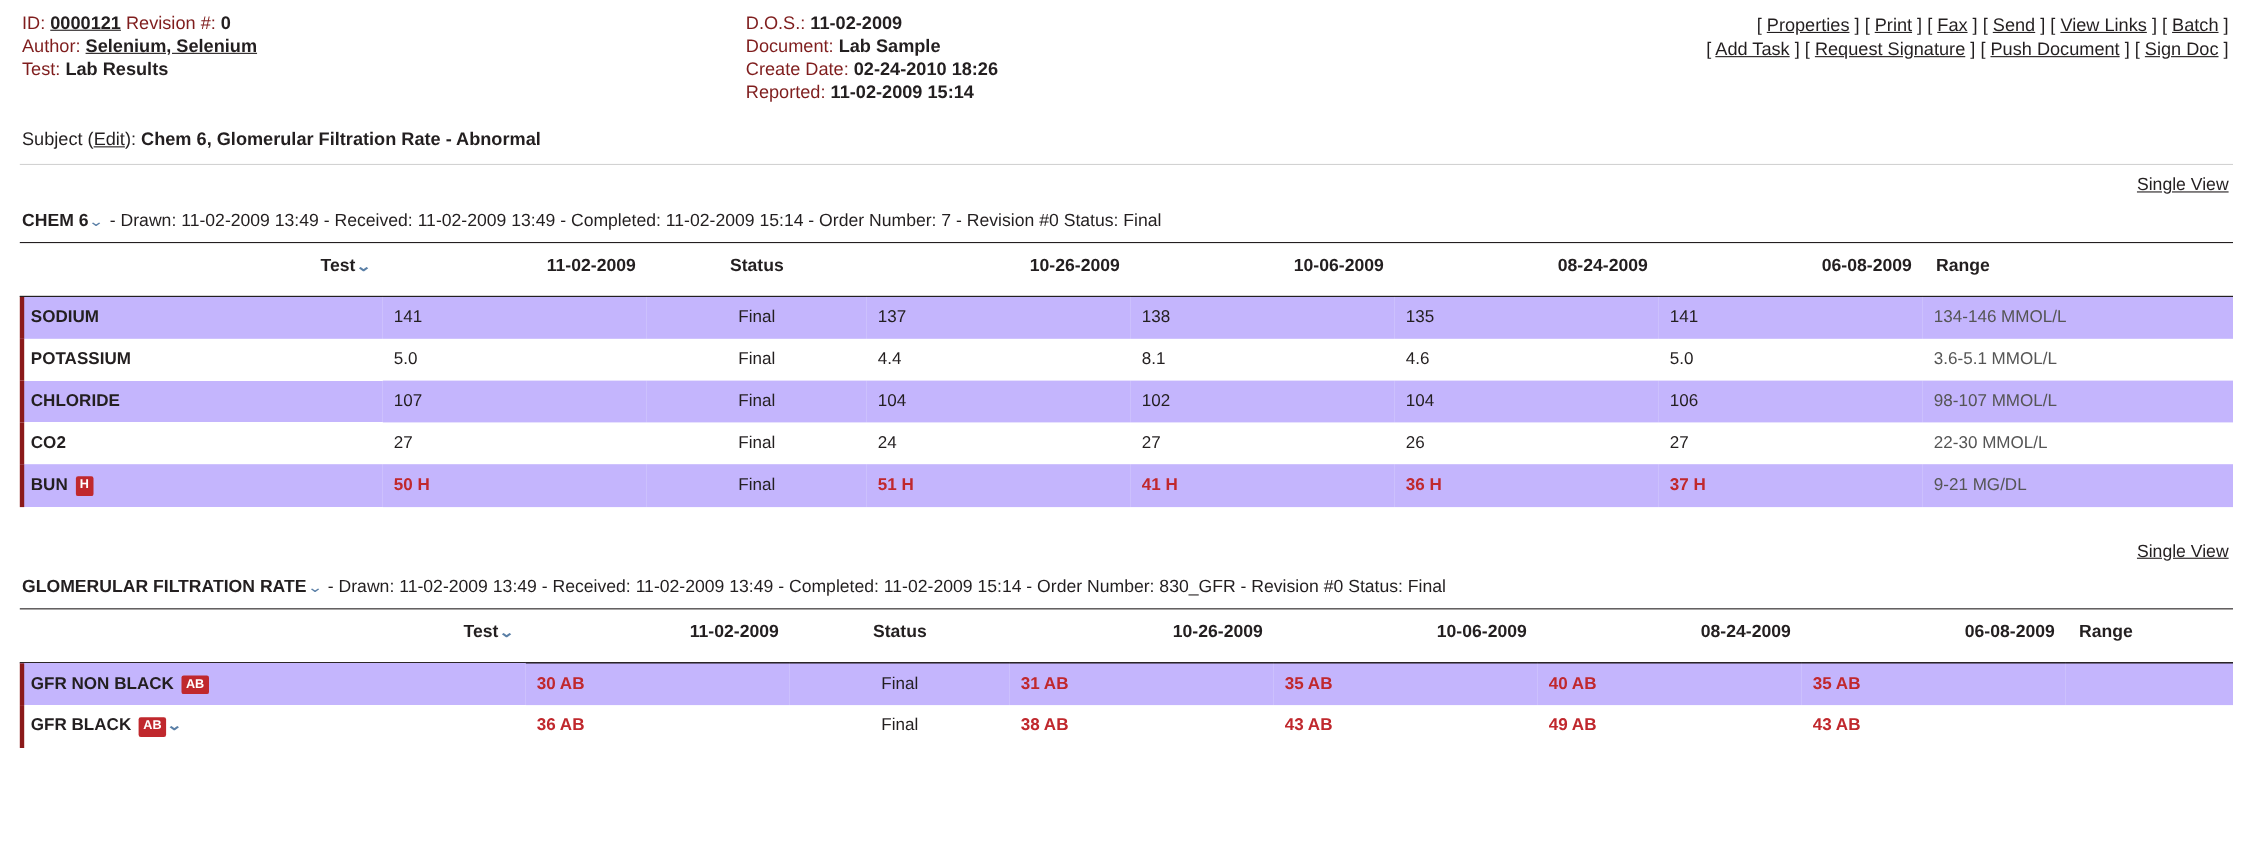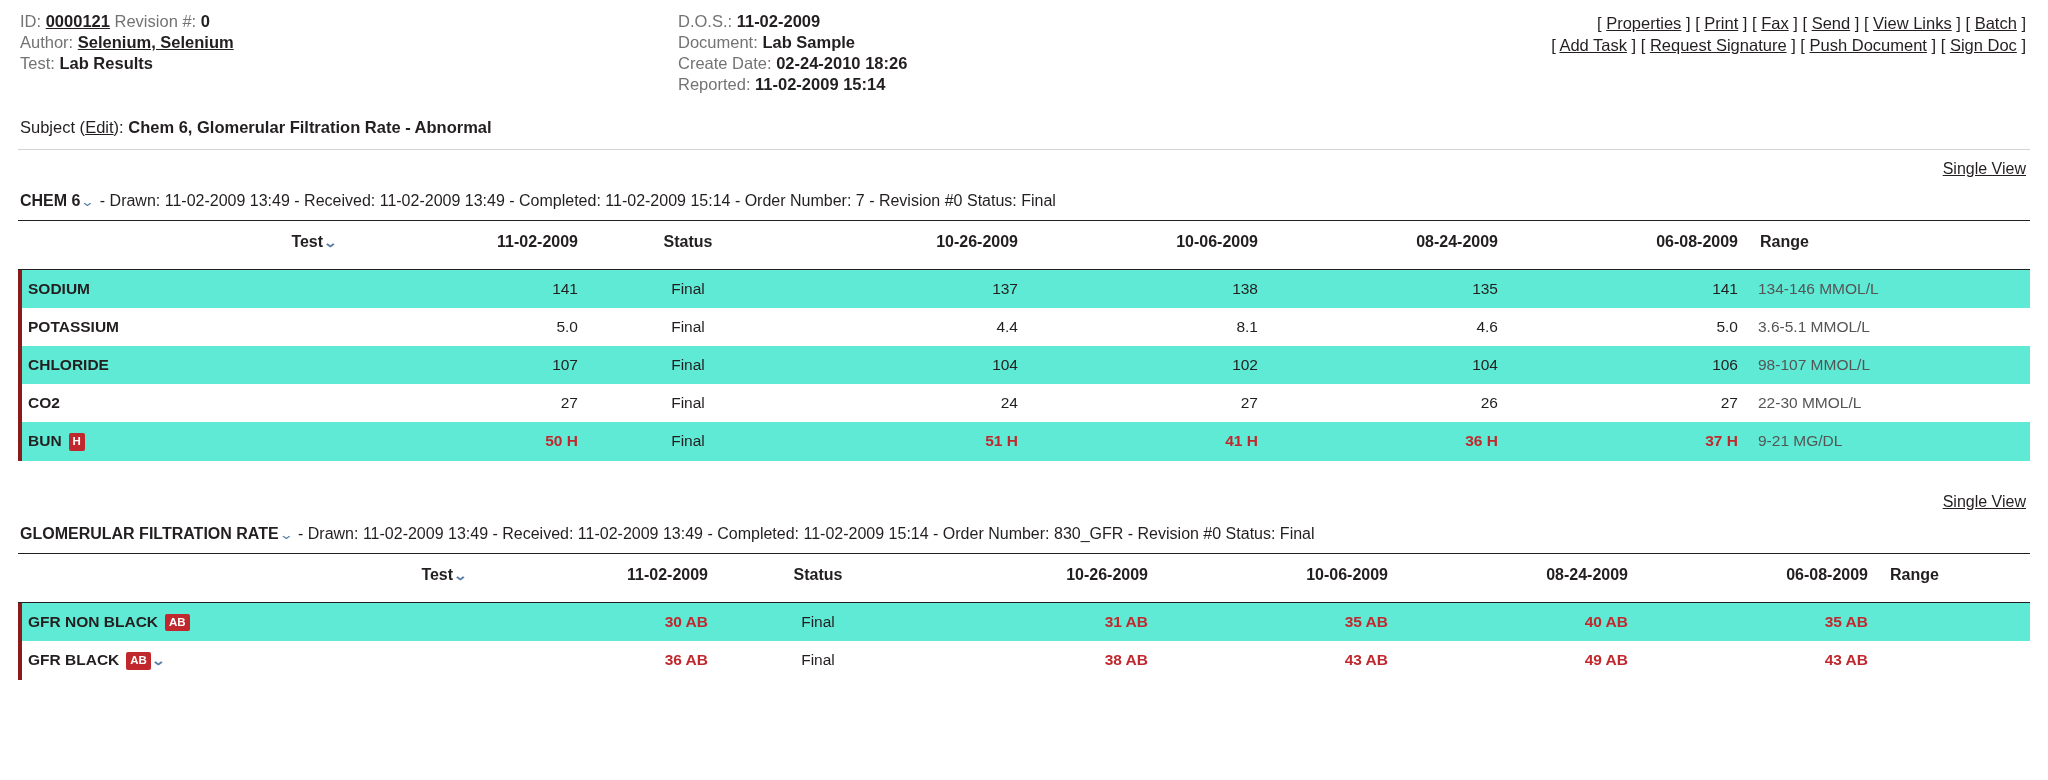--- a/index.html
+++ b/index.html
@@ -28,21 +28,21 @@
   .meta-col-left { width: 660px; flex: 0 0 660px; padding-left: 2px; }
   .meta-col-mid  { width: 500px; flex: 0 0 500px; }
   .meta-col-right { flex: 1 1 auto; text-align: right; padding-right: 4px; }
 
   .meta-line {
     font-size: 16.5px;
     line-height: 19px;
     margin-bottom: 2px;
     white-space: nowrap;
   }
-  .meta-label { color: #737373; }
+  .meta-label { color: #7f1d1d; }
   .meta-val { font-weight: bold; color: #231f20; }
   .meta-val-link {
     font-weight: bold;
     color: #231f20;
     text-decoration: underline;
   }
 
   .action-line {
     font-size: 16.5px;
     line-height: 22px;
@@ -111,36 +111,36 @@
   }
   table.results th.th-test { text-align: right; }
   table.results th.th-status { text-align: center; }
   table.results th.th-range { text-align: left; padding-left: 12px; }
 
   table.results td {
     font-size: 15.5px;
     padding: 10px 10px;
     white-space: nowrap;
   }
-  table.results tr.row-alt td { background: #5eead4; }
+  table.results tr.row-alt td { background: #c4b5fd; }
 
   td.c-name {
     text-align: left;
     font-weight: bold;
     font-size: 15px;
     padding-left: 14px;
     position: relative;
   }
   td.c-name .bar {
     position: absolute;
     left: 0; top: 0; bottom: 0;
     width: 4px;
     background: #8b1a1a;
   }
-  td.c-val { text-align: right; }
+  td.c-val { }
   td.c-status { text-align: center; }
   td.c-range {
     text-align: left;
     color: #555;
     font-size: 15px;
     padding-left: 12px;
   }
   .abn { color: #c0282d; font-weight: bold; }
   .flag {
     display: inline-block;

